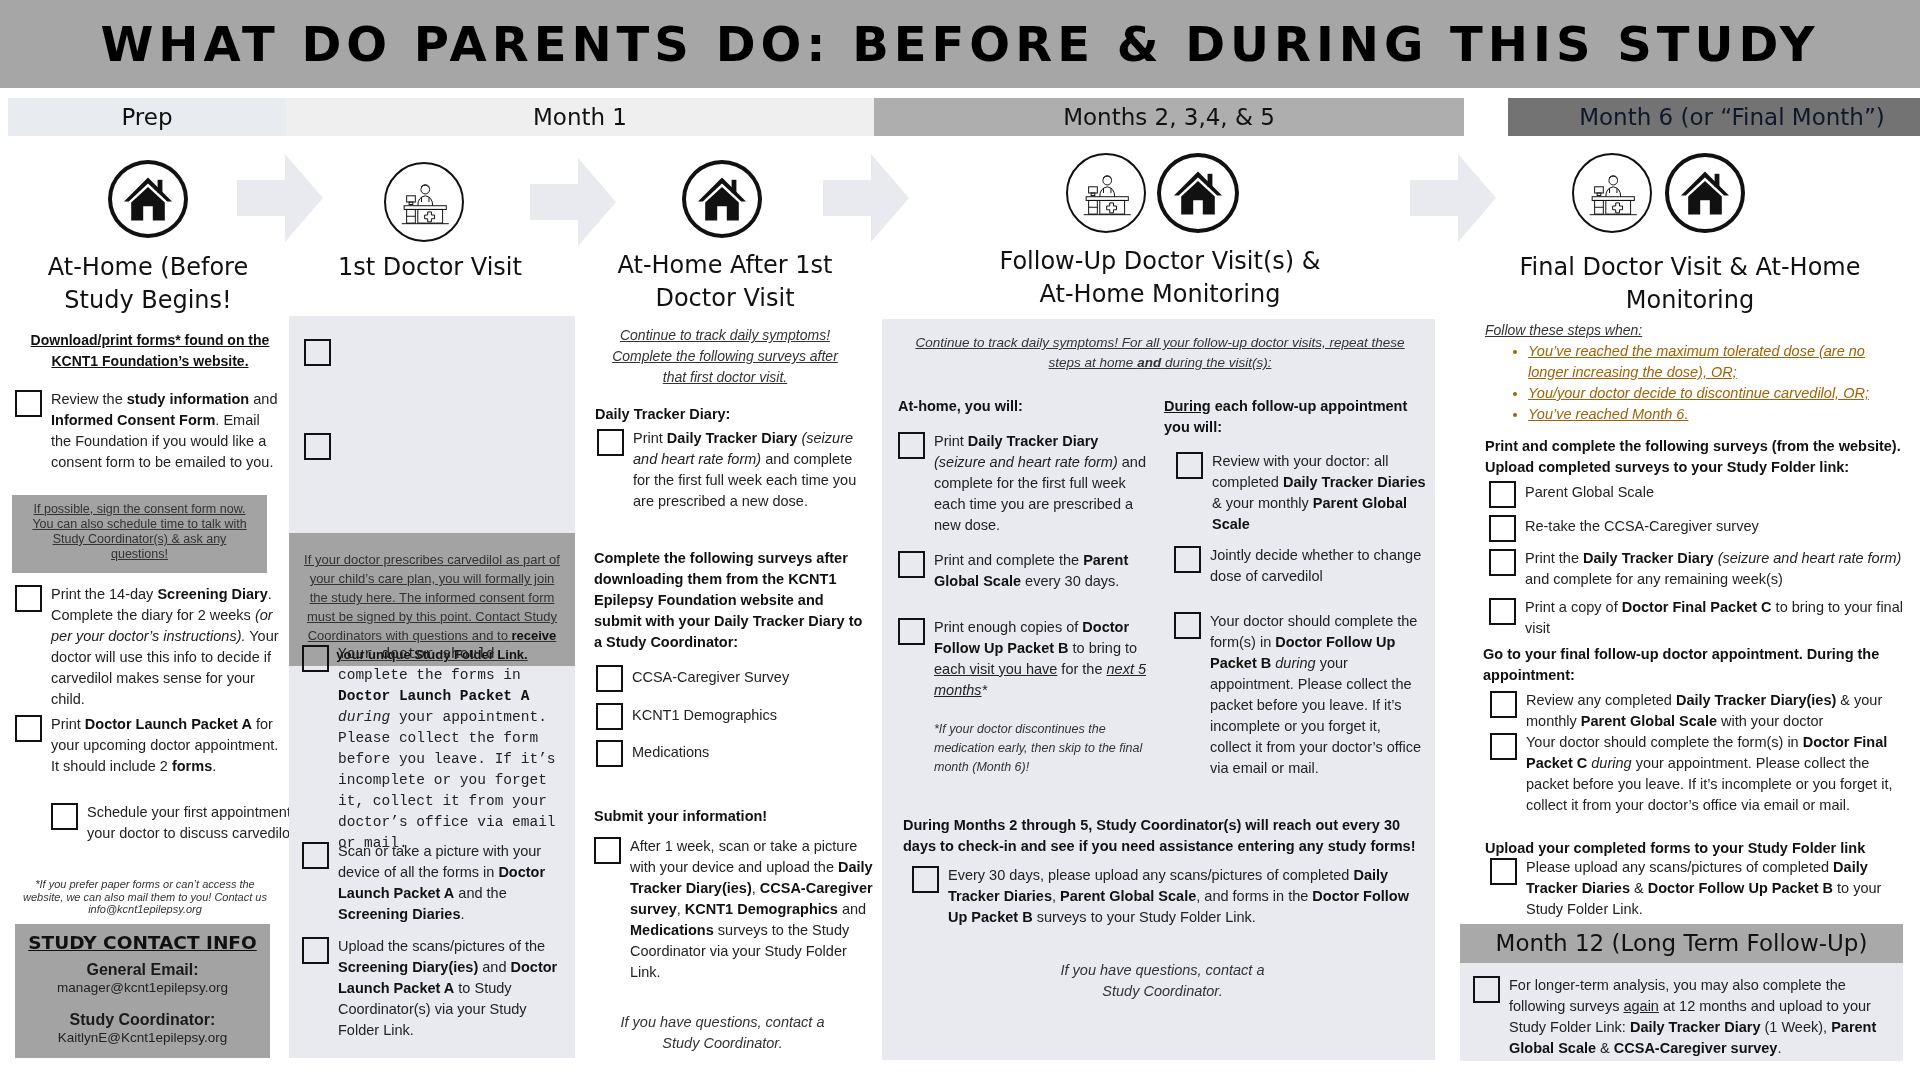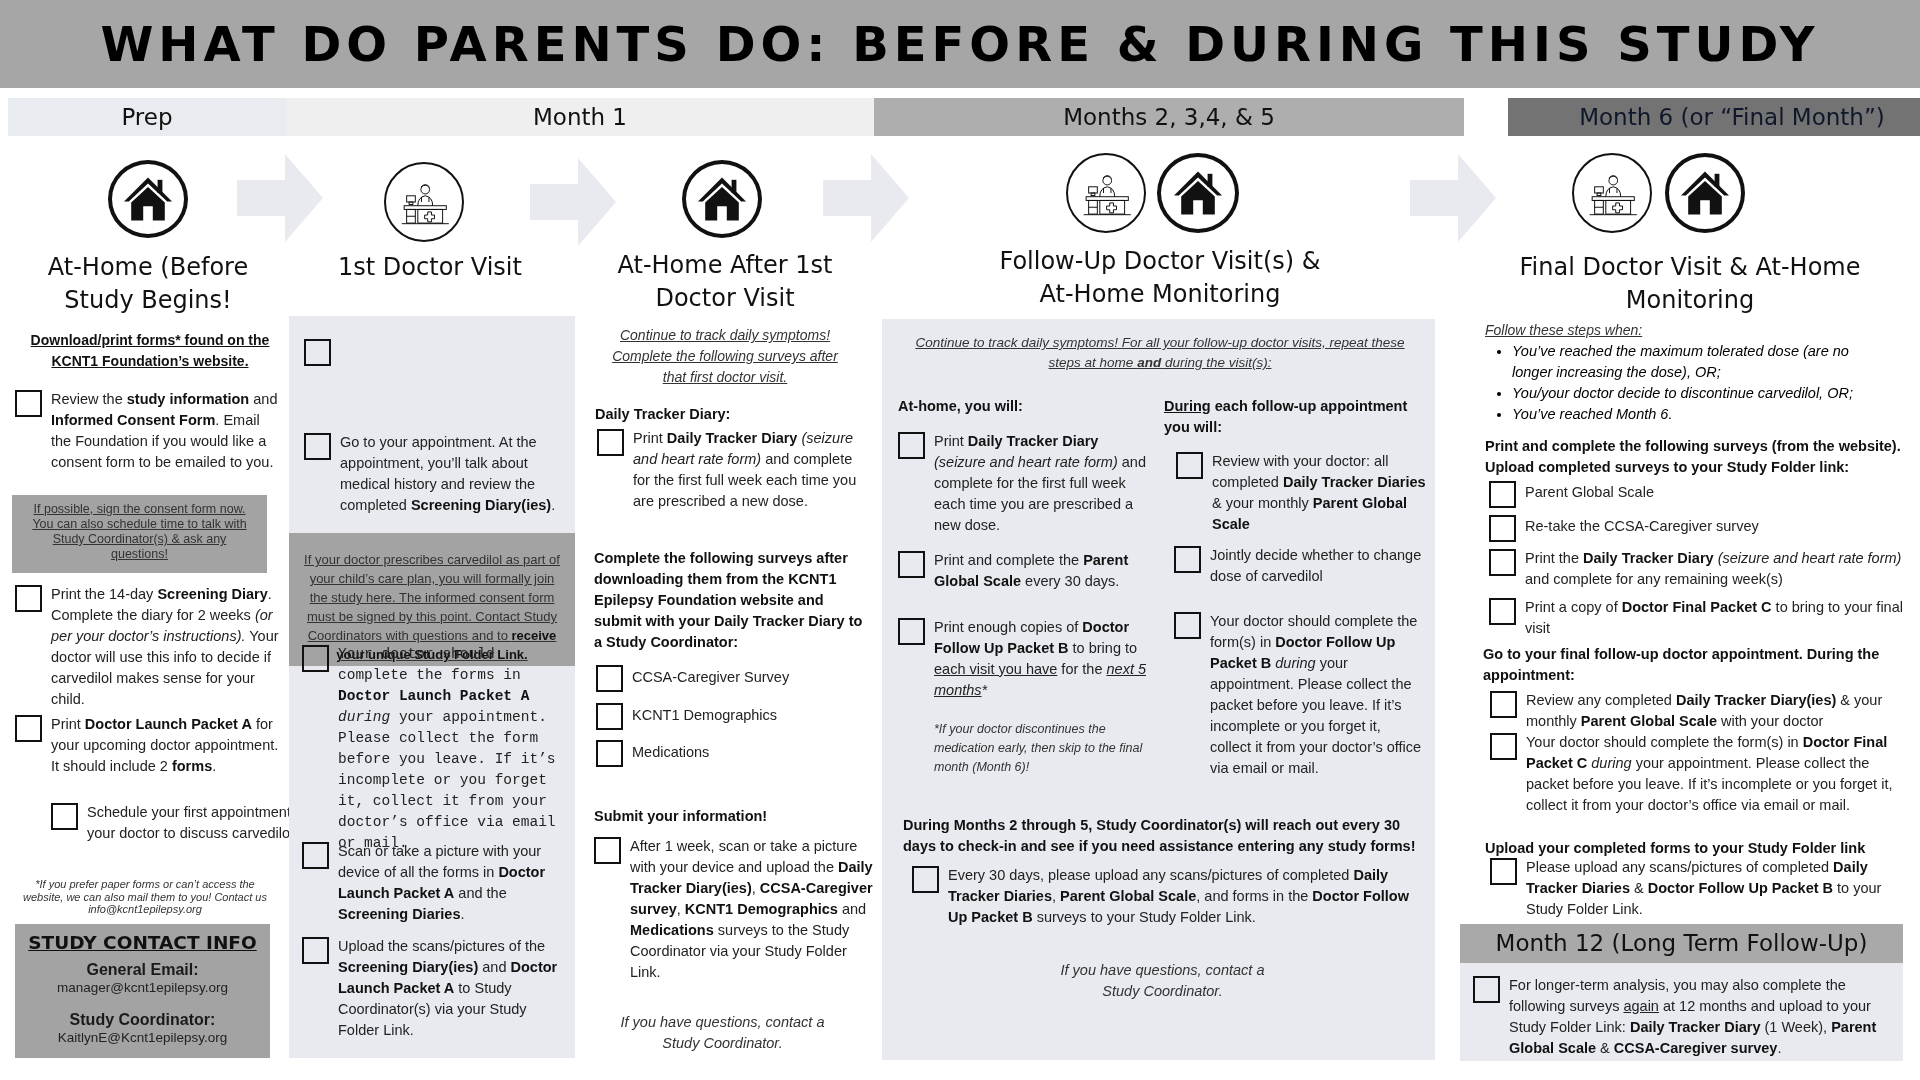--- a/index.html
+++ b/index.html
@@ -28,21 +28,21 @@
   .txt { font-size: 14.5px; line-height: 21px; color: #222; }
   .txt b { color: #111; }
   .check-item { position: absolute; display: flex; }
   .cb { flex: 0 0 auto; width: 27px; height: 27px; border: 2px solid #111; background: transparent; margin-right: 9px; margin-top: 1px; cursor: pointer; }
   .u { text-decoration: underline; }
   .it { font-style: italic; }
   .center { text-align: center; }
   .small-it { font-size: 12px; line-height: 14px; font-style: italic; color: #333; text-align: center; }
   .heading-b { font-weight: bold; font-size: 14.5px; line-height: 21px; color: #111; }
   ul.bullets { list-style: disc; padding-left: 26px; }
-  ul.bullets li { font-style: italic; font-size: 14.5px; line-height: 21px; color: #000000; }
+  ul.bullets li { font-style: italic; text-decoration: underline; font-size: 14.5px; line-height: 21px; color: #a16207; margin-left: 16px; }
 </style>
 </head>
 <body>
 
 <div class="title-bar">
   <h1>WHAT DO PARENTS DO: BEFORE &amp; DURING THIS STUDY</h1>
 </div>
 
 <div class="phase phase-prep">Prep</div>
 <div class="phase phase-m1">Month 1</div>
@@ -169,21 +169,20 @@
 </div>
 
 <div class="col-title" style="left:290px;top:251px;width:280px;">1st Doctor Visit</div>
 
 <div class="panel gray" style="left:289px;top:316px;width:286px;height:217px;"></div>
 <div class="check-item txt" style="left:304px;top:338px;width:262px;">
   <div class="cb"></div>
 </div>
 <div class="check-item txt" style="left:304px;top:432px;width:262px;">
   <div class="cb"></div>
-  <div><span>Go to your appointment. At the appointment, you’ll talk about medical history and review the completed </span><b>Screening Diary(ies)</b><span>.</span></div>
 </div>
 
 <div class="panel blue" style="left:289px;top:533px;width:286px;height:133px;padding:17px 14px 0 14px;">
   <div class="u center" style="font-size:13px;line-height:19px;color:#333;">
     <span>If your doctor prescribes carvedilol as part of your child’s care plan, you will formally join the study here. The informed consent form must be signed by this point. Contact Study Coordinators with questions and to </span><b style="color:#111;">receive your unique Study Folder Link.</b>
   </div>
 </div>
 
 <div class="panel gray" style="left:289px;top:666px;width:286px;height:392px;"></div>
 <div class="check-item txt" style="left:302px;top:644px;width:268px;font-family:Liberation Mono, monospace;">

